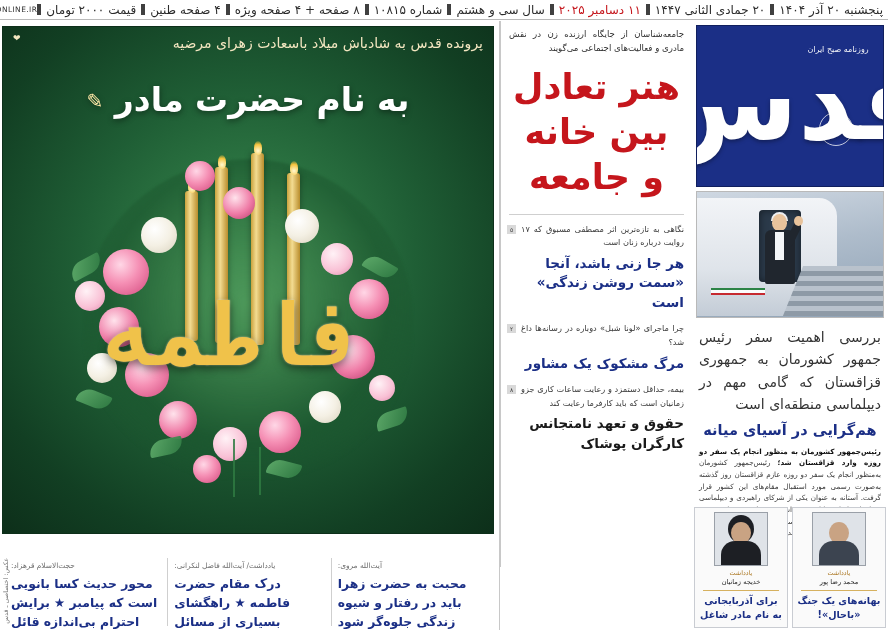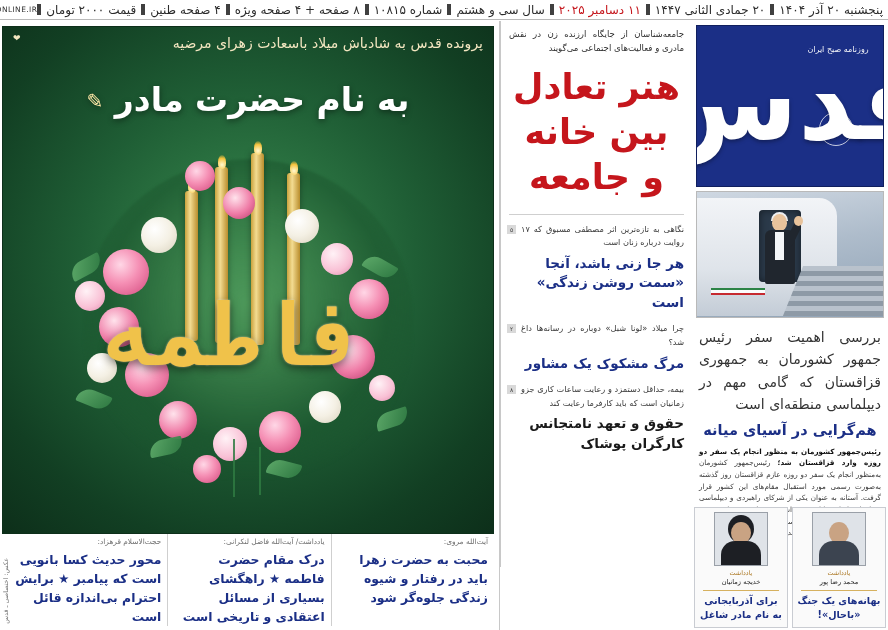--- a/index.html
+++ b/index.html
@@ -503,22 +503,23 @@
     left: 5px; right: 5px;
     bottom: 4px;
     height: 92px;
     display: flex;
     direction: rtl;
   }
   .qcell {
     flex: 1;
     padding: 2px 6px 0 6px;
     border-left: 1px solid #cfcfcf;
-    text-align: right;
-    direction: rtl;
+    text-align: left;
+    direction: rtl;
+    margin-top: 24px;
   }
   .qcell:last-child { border-left: none; }
   .qname {
     font-size: 7.4px;
     color: #6d6d6d;
     line-height: 1.5;
     margin-bottom: 4px;
   }
   .qtext {
     font-size: 12.4px;
@@ -619,21 +620,21 @@
 
       <div class="brief">
         <div class="num">۵</div>
         <div class="lead">نگاهی به تازه‌ترین اثر مصطفی مسبوق که ۱۷ روایت درباره زنان است</div>
         <div class="ttl">هر جا زنی باشد، آنجا «سمت روشن زندگی» است</div>
       </div>
 
 
       <div class="brief">
         <div class="num">۲</div>
-        <div class="lead">چرا میلاد «لونا شبل» دوباره در رسانه‌ها داغ شد؟</div>
+        <div class="lead">چرا ماجرای «لونا شبل» دوباره در رسانه‌ها داغ شد؟</div>
         <div class="ttl">مرگ مشکوک یک مشاور</div>
       </div>
 
       <div class="brief">
         <div class="num">۸</div>
         <div class="lead">بیمه، حداقل دستمزد و رعایت ساعات کاری جزو زمانیان است که باید کارفرما رعایت کند</div>
         <div class="ttl dark">حقوق و تعهد نامتجانس کارگران پوشاک</div>
       </div>
     </div>
 

